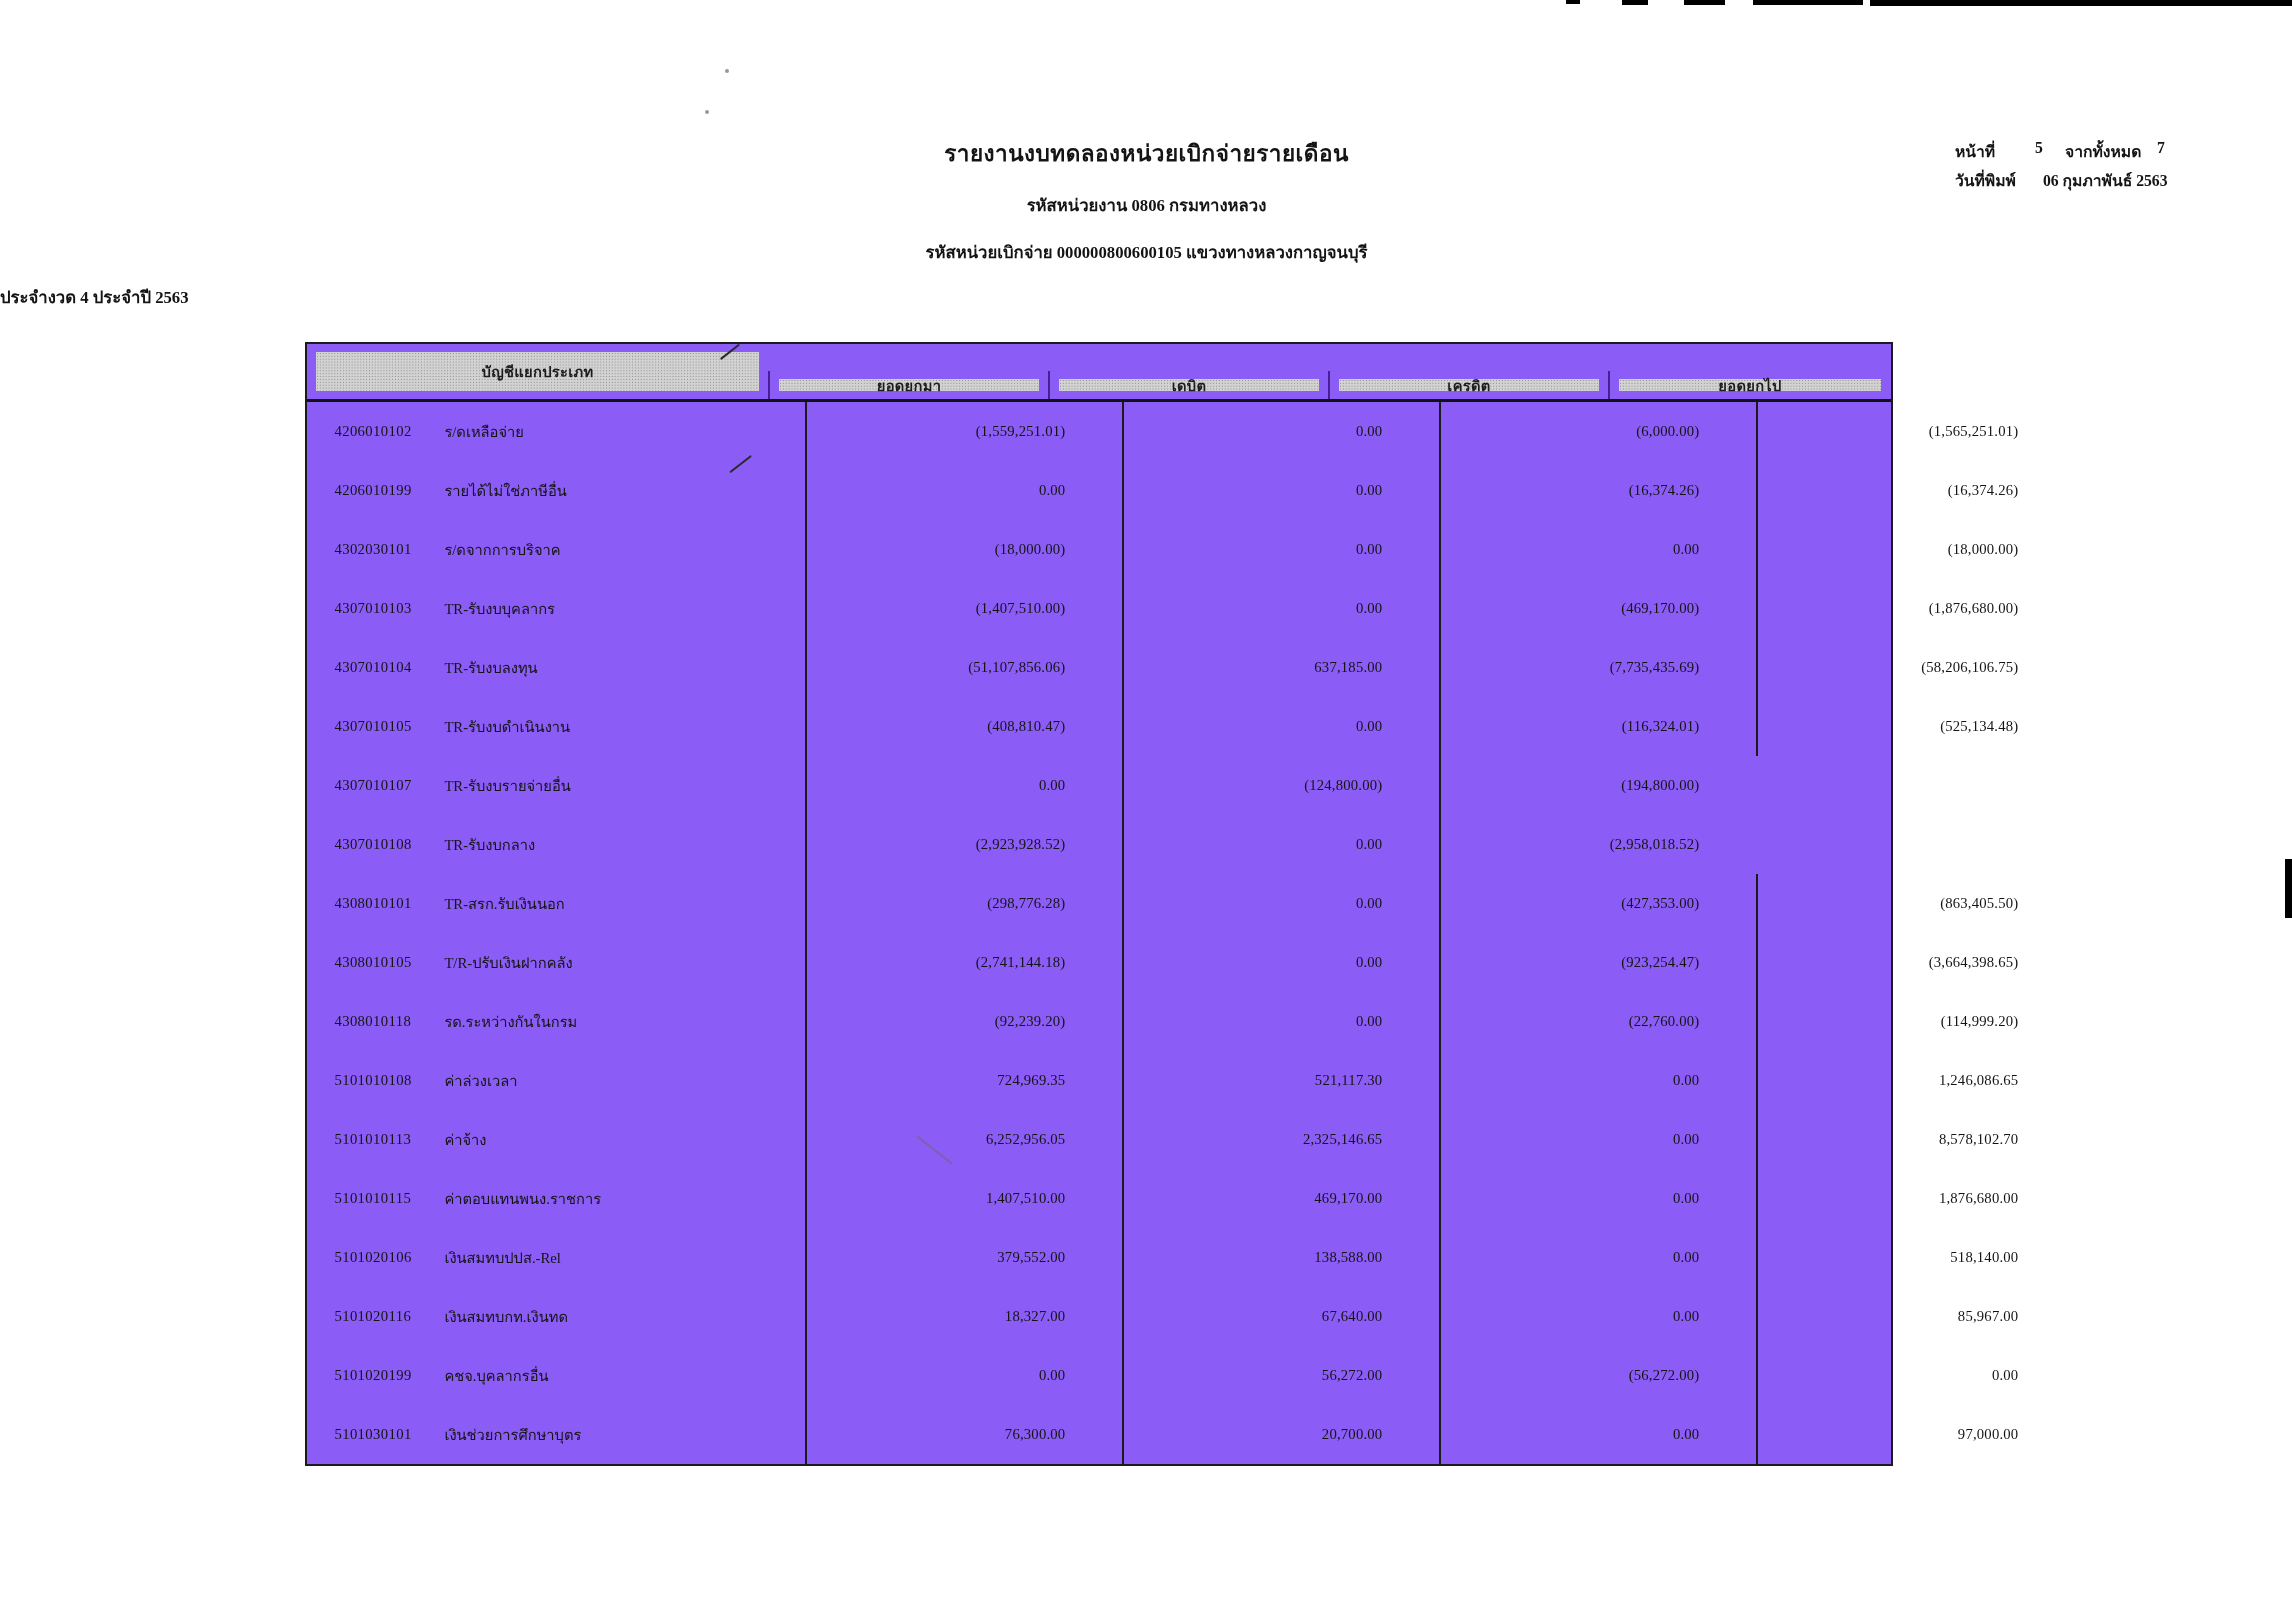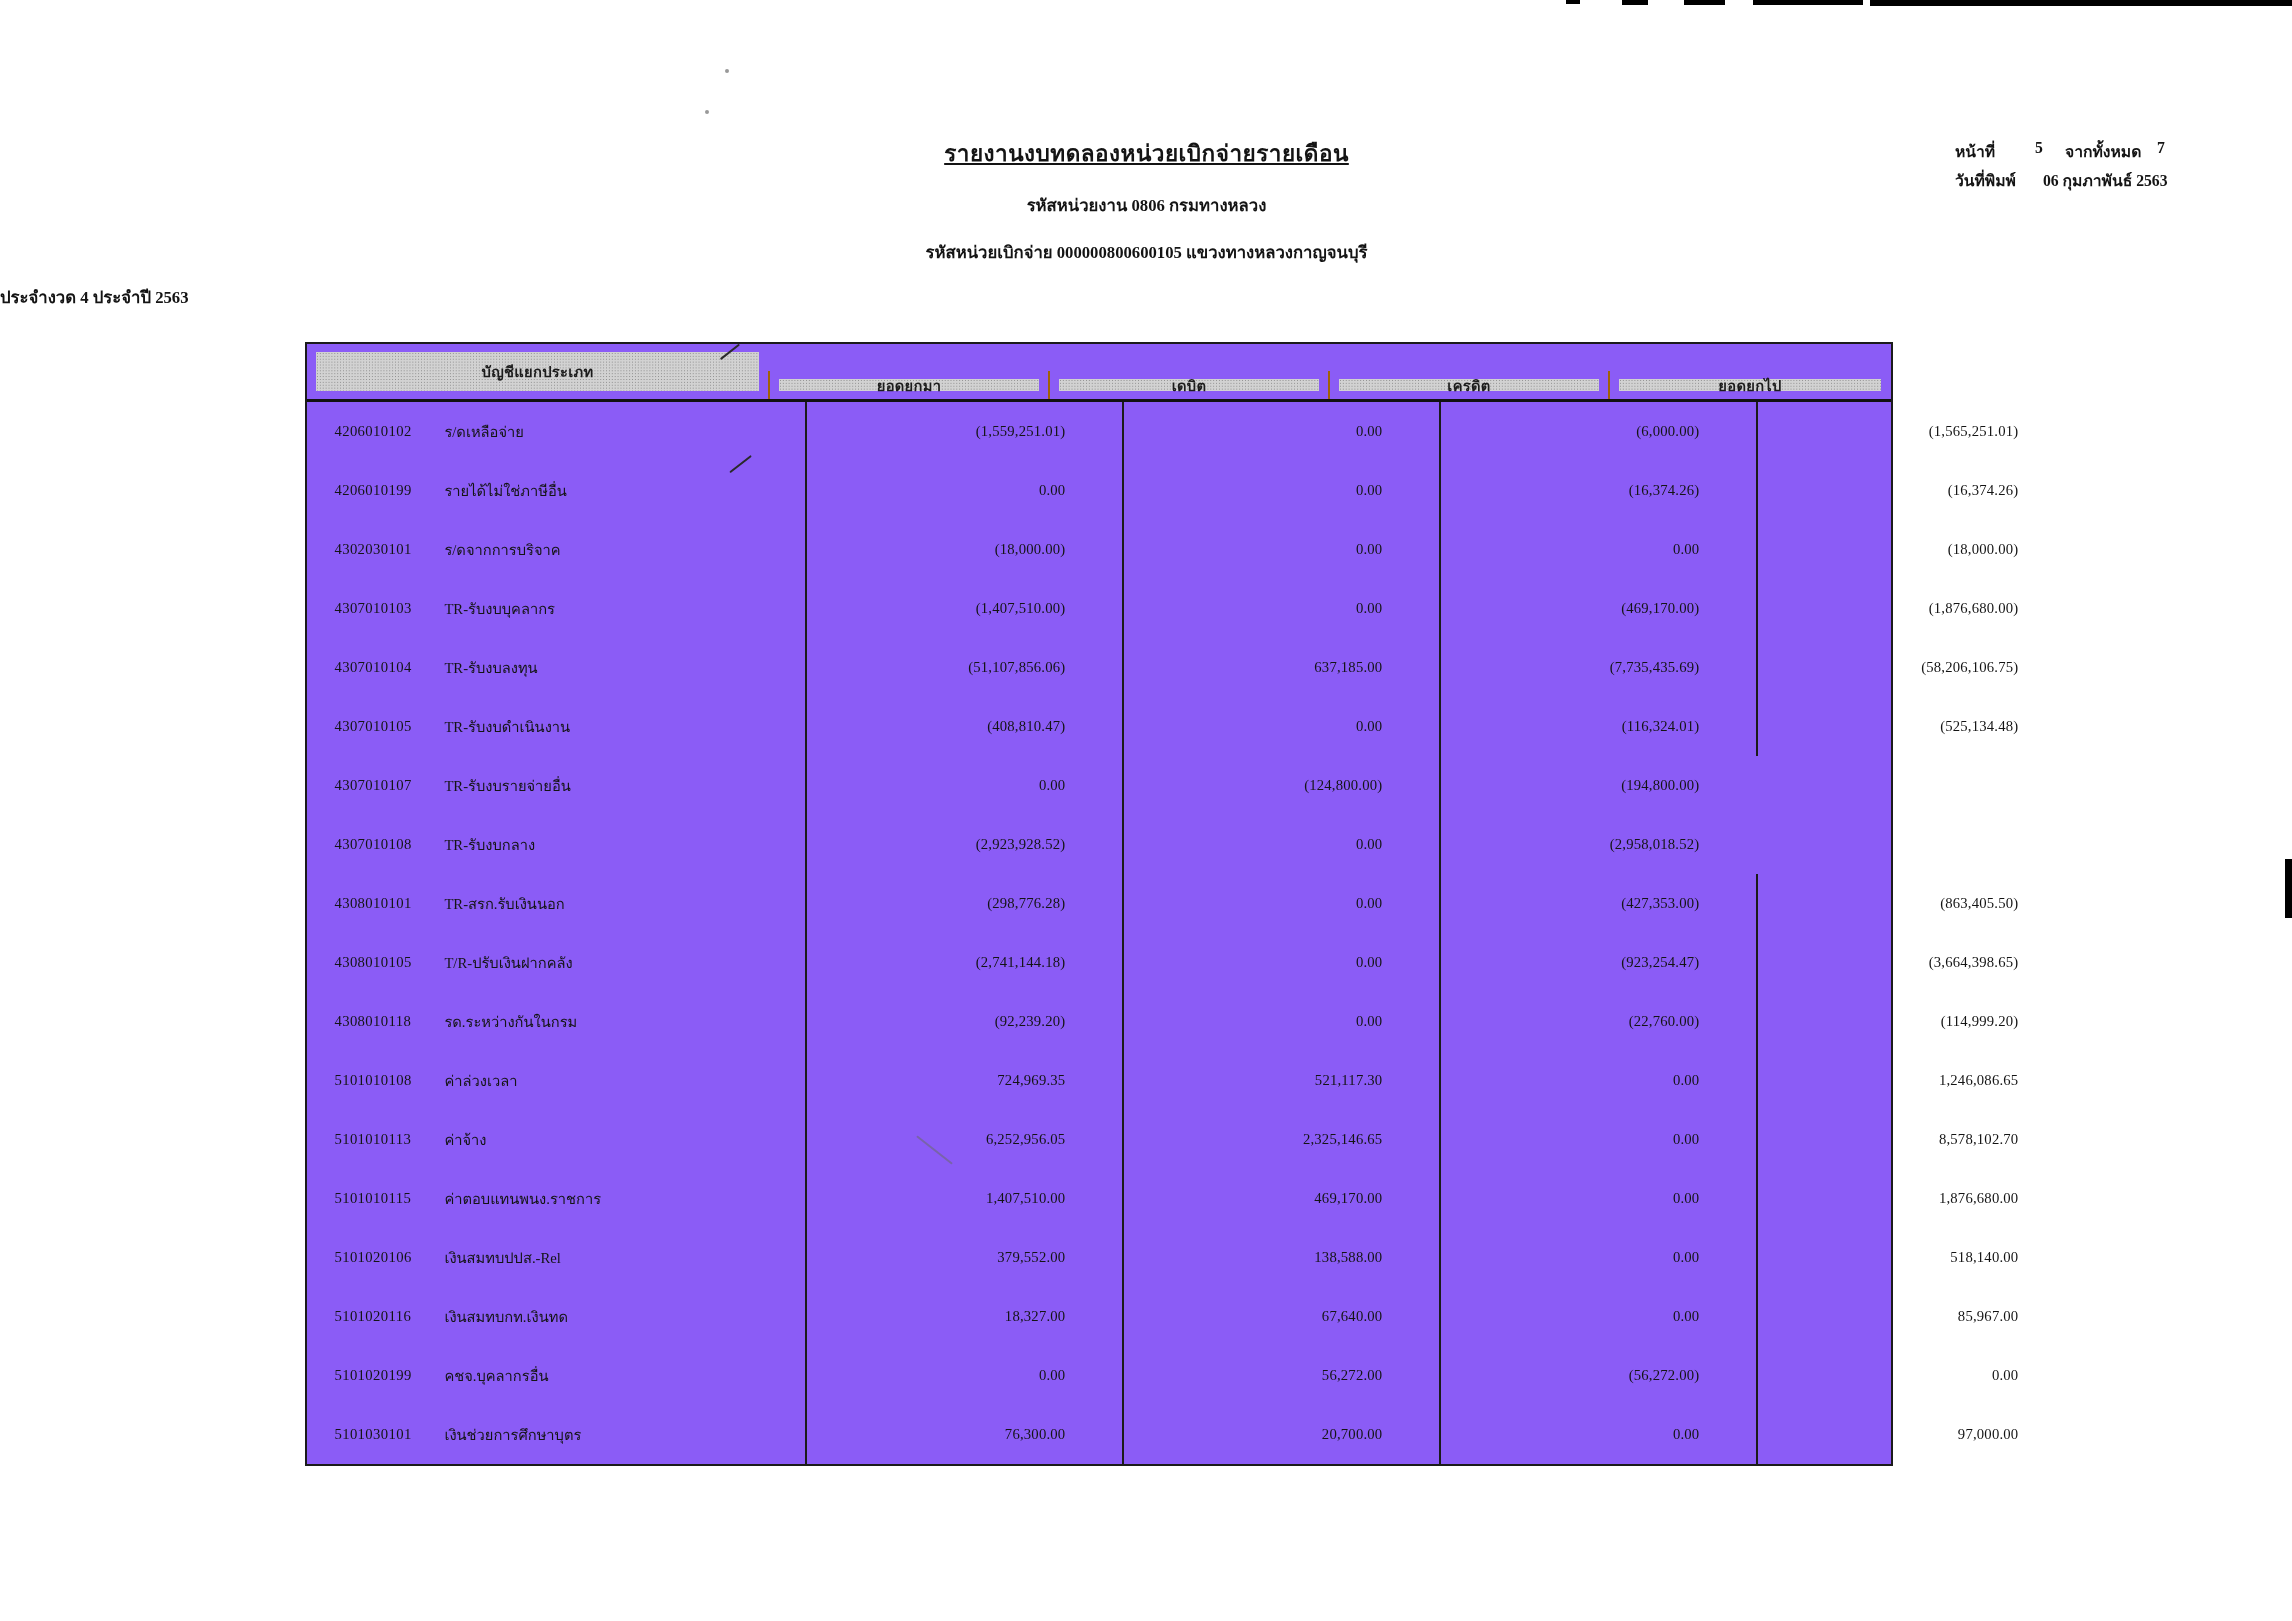--- a/index.html
+++ b/index.html
@@ -2,37 +2,37 @@
 <html><head>
 <meta charset="utf-8">
 <style>
   html,body{margin:0;padding:0;}
   body{
     width:2293px;height:1621px;position:relative;background:#ffffff;
     font-family:"Liberation Serif","DejaVu Serif",serif;
     color:#141414;overflow:hidden;
   }
   
-  .doc-header{position:absolute;left:0;top:135px;width:2293px;text-align:center;text-decoration:underline;}
+  .doc-header{position:absolute;left:0;top:135px;width:2293px;text-align:center;}
   .doc-title{font-size:22.5px;font-weight:700;letter-spacing:0.5px;}
   .doc-sub{font-size:16.7px;font-weight:700;margin-top:0;}
   .sub1{position:absolute;left:0;top:192px;width:2293px;text-align:center;}
   .sub2{position:absolute;left:0;top:239px;width:2293px;text-align:center;}
   .sub3{position:absolute;left:0;top:284px;width:2293px;text-align:left;}
   
   .page-info{position:absolute;left:1955px;top:139px;width:333px;font-size:15.7px;font-weight:700;}
   .page-info .line{position:relative;height:29px;}
   .page-info span{position:absolute;white-space:nowrap;}
   .pi-l1a{left:0;}   .pi-l1b{left:80px;} .pi-l1c{left:110px;} .pi-l1d{left:202px;}
   .pi-l2a{left:0;}   .pi-l2b{left:88px;}
   
   .table{position:absolute;left:305px;top:342px;width:1584px;border:2px solid #1b1b1b;background:#8b5cf6;}
   .thead{display:grid;grid-template-columns:461px 280px 280px 280px 282px;height:55px;border-bottom:3.9px solid #111;}
   .th{box-sizing:border-box;position:relative;}
-  .th + .th{border-left:2px solid #a16207;margin-top:27px;}
+  .th + .th{border-left:2px solid #4c1d95;margin-top:27px;}
   .th-fill{
     position:absolute;left:8.8px;right:8.8px;top:7.8px;bottom:7.8px;
     background-color:#d2d2d2;
     background-image:radial-gradient(circle,#8d8d8d 0.8px,transparent 0.9px);
     background-size:2.9px 2.9px;
     display:flex;align-items:center;justify-content:center;
     font-size:14.7px;font-weight:700;color:#1c1c1c;letter-spacing:0.3px;
   }
   .tbody .trow{display:grid;grid-template-columns:461px 280px 280px 280px 282px;height:59px;gap:37px;}
   .c{box-sizing:border-box;display:flex;align-items:center;font-size:14.7px;}

